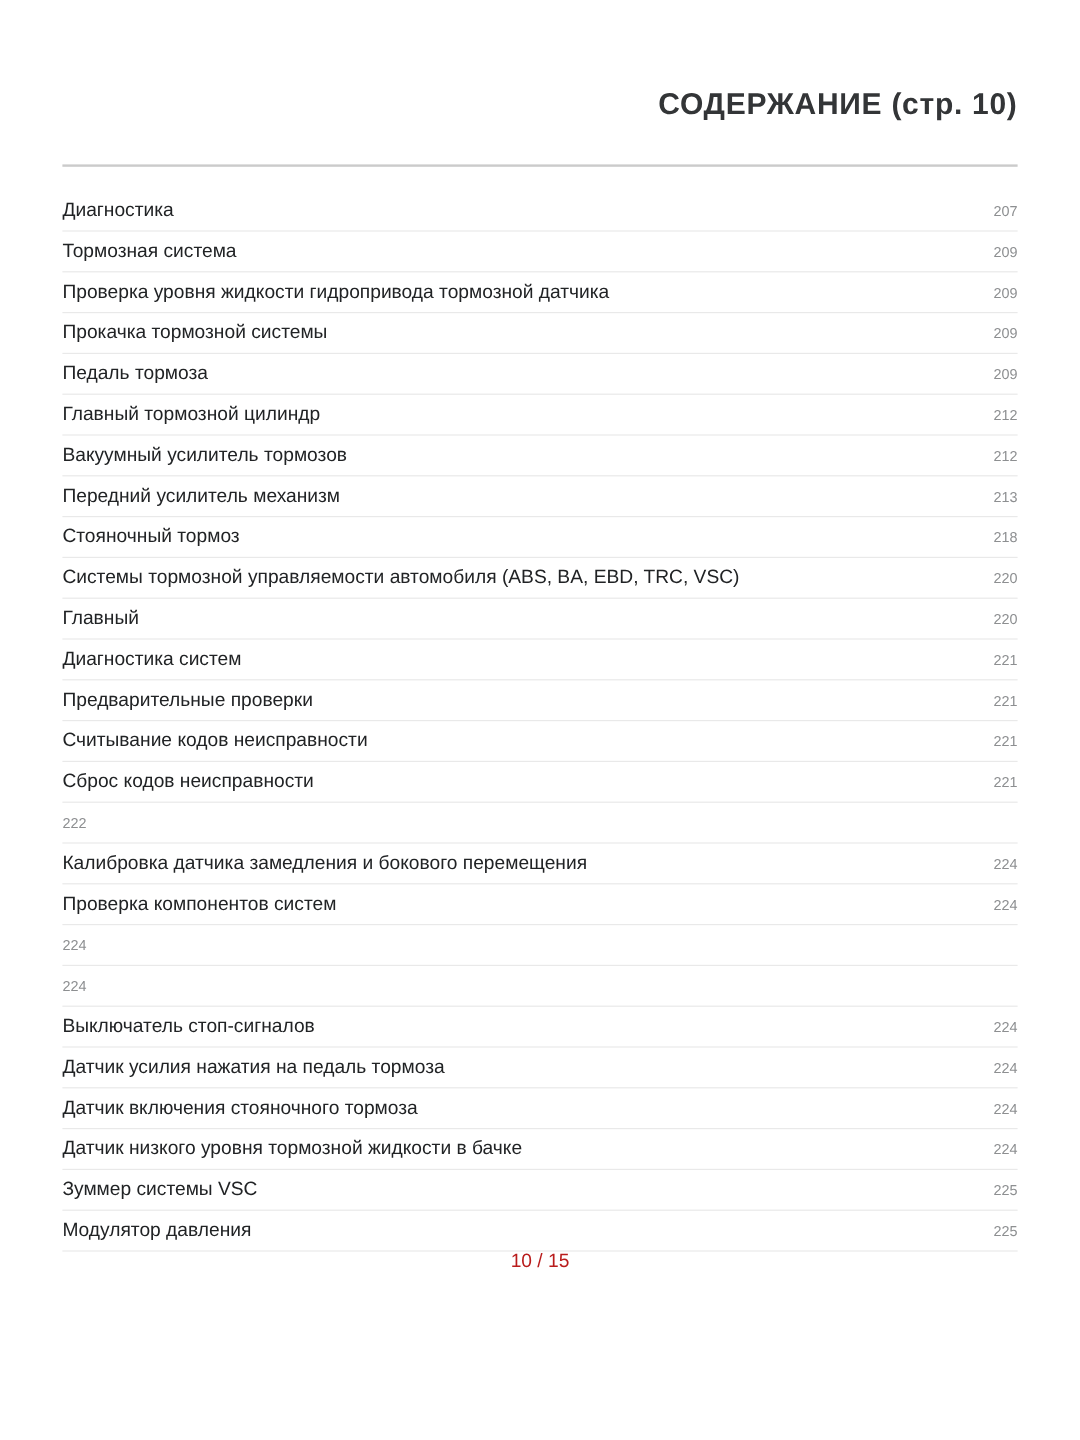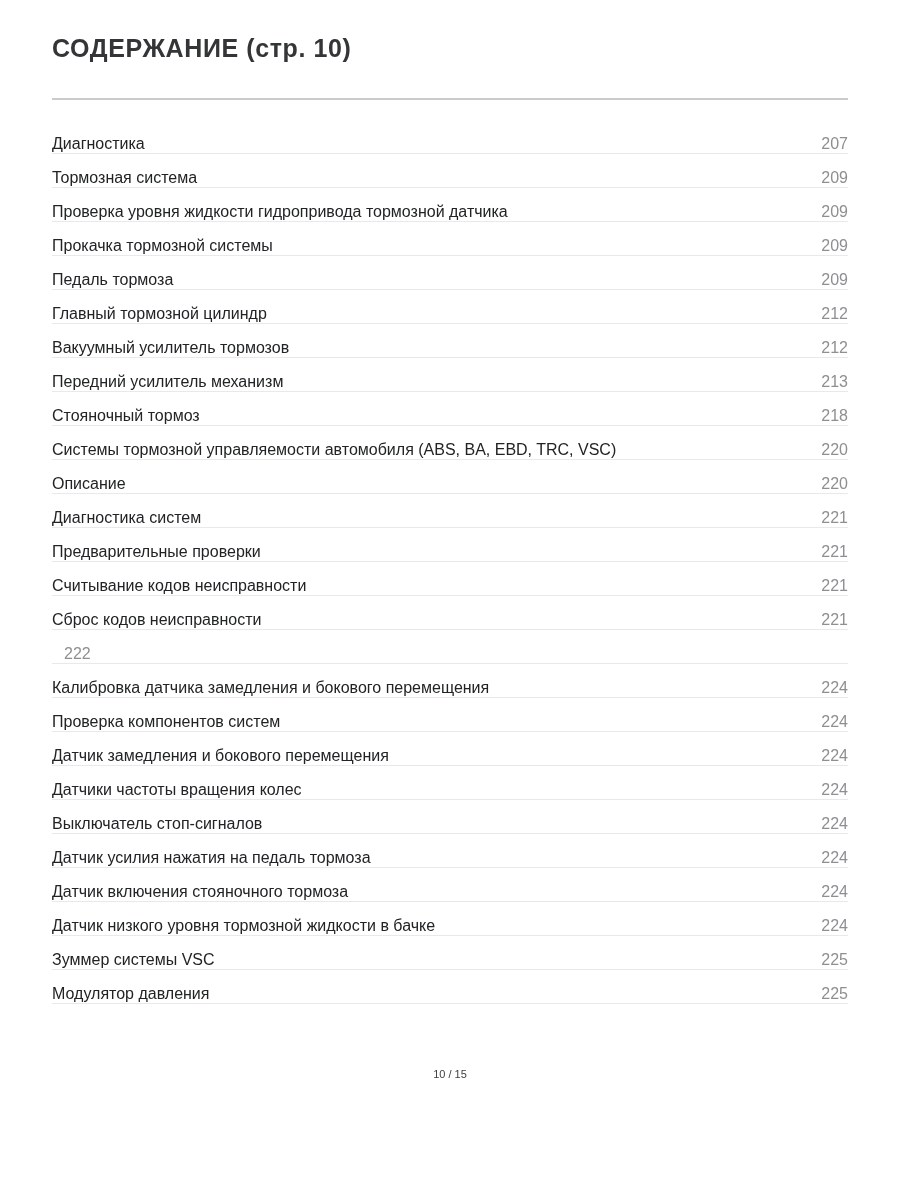--- a/index.html
+++ b/index.html
@@ -15,54 +15,54 @@
     height: 1200px;
     padding: 0 52px;
   }
   .title {
     padding-top: 33px;
     font-size: 25px;
     line-height: 30px;
     font-weight: bold;
     letter-spacing: 0.6px;
     color: #333537;
-    text-align: left;
+    text-align: right;
+    margin-top: 39px;
   }
   .divider {
     margin-top: 35px;
     border-top: 2px solid #cbcbcb;
     height: 0;
   }
   .toc {
     margin-top: 20px;
   }
   .toc-row {
     height: 34px;
     display: flex;
-    align-items: flex-end;
+    align-items: center;
     justify-content: space-between;
     border-bottom: 1px solid #e9e9e9;
     gap: 32px;
   }
   .toc-label {
     font-size: 16px;
     color: #212325;
     white-space: nowrap;
   }
   .toc-page {
+    font-size: 12px;
+    color: #8d8f91;
+    margin-left: 0;
+    white-space: nowrap;
+  }
+  .footer {
+    text-align: center;
     font-size: 16px;
-    color: #8d8f91;
-    margin-left: 12px;
-    white-space: nowrap;
-  }
-  .footer {
-    margin-top: 64px;
-    text-align: center;
-    font-size: 11px;
-    color: #404040;
+    color: #b91c1c;
   }
 </style>
 </head>
 <body>
 
 <div class="page">
   <h1 class="title">СОДЕРЖАНИЕ (стр. 10)</h1>
 
   <div class="divider"></div>
 
@@ -113,21 +113,21 @@
     <span class="toc-label">Стояночный тормоз</span>
     <span class="toc-page">218</span>
   </div>
 
   <div class="toc-row">
     <span class="toc-label">Системы тормозной управляемости автомобиля (ABS, BA, EBD, TRC, VSC)</span>
     <span class="toc-page">220</span>
   </div>
 
   <div class="toc-row">
-    <span class="toc-label">Описание</span>
+    <span class="toc-label">Главный</span>
     <span class="toc-page">220</span>
   </div>
 
   <div class="toc-row">
     <span class="toc-label">Диагностика систем</span>
     <span class="toc-page">221</span>
   </div>
 
   <div class="toc-row">
     <span class="toc-label">Предварительные проверки</span>
@@ -152,26 +152,24 @@
     <span class="toc-label">Калибровка датчика замедления и бокового перемещения</span>
     <span class="toc-page">224</span>
   </div>
 
   <div class="toc-row">
     <span class="toc-label">Проверка компонентов систем</span>
     <span class="toc-page">224</span>
   </div>
 
   <div class="toc-row">
-    <span class="toc-label">Датчик замедления и бокового перемещения</span>
-    <span class="toc-page">224</span>
-  </div>
-
-  <div class="toc-row">
-    <span class="toc-label">Датчики частоты вращения колес</span>
+    <span class="toc-page">224</span>
+  </div>
+
+  <div class="toc-row">
     <span class="toc-page">224</span>
   </div>
 
   <div class="toc-row">
     <span class="toc-label">Выключатель стоп-сигналов</span>
     <span class="toc-page">224</span>
   </div>
 
   <div class="toc-row">
     <span class="toc-label">Датчик усилия нажатия на педаль тормоза</span>

